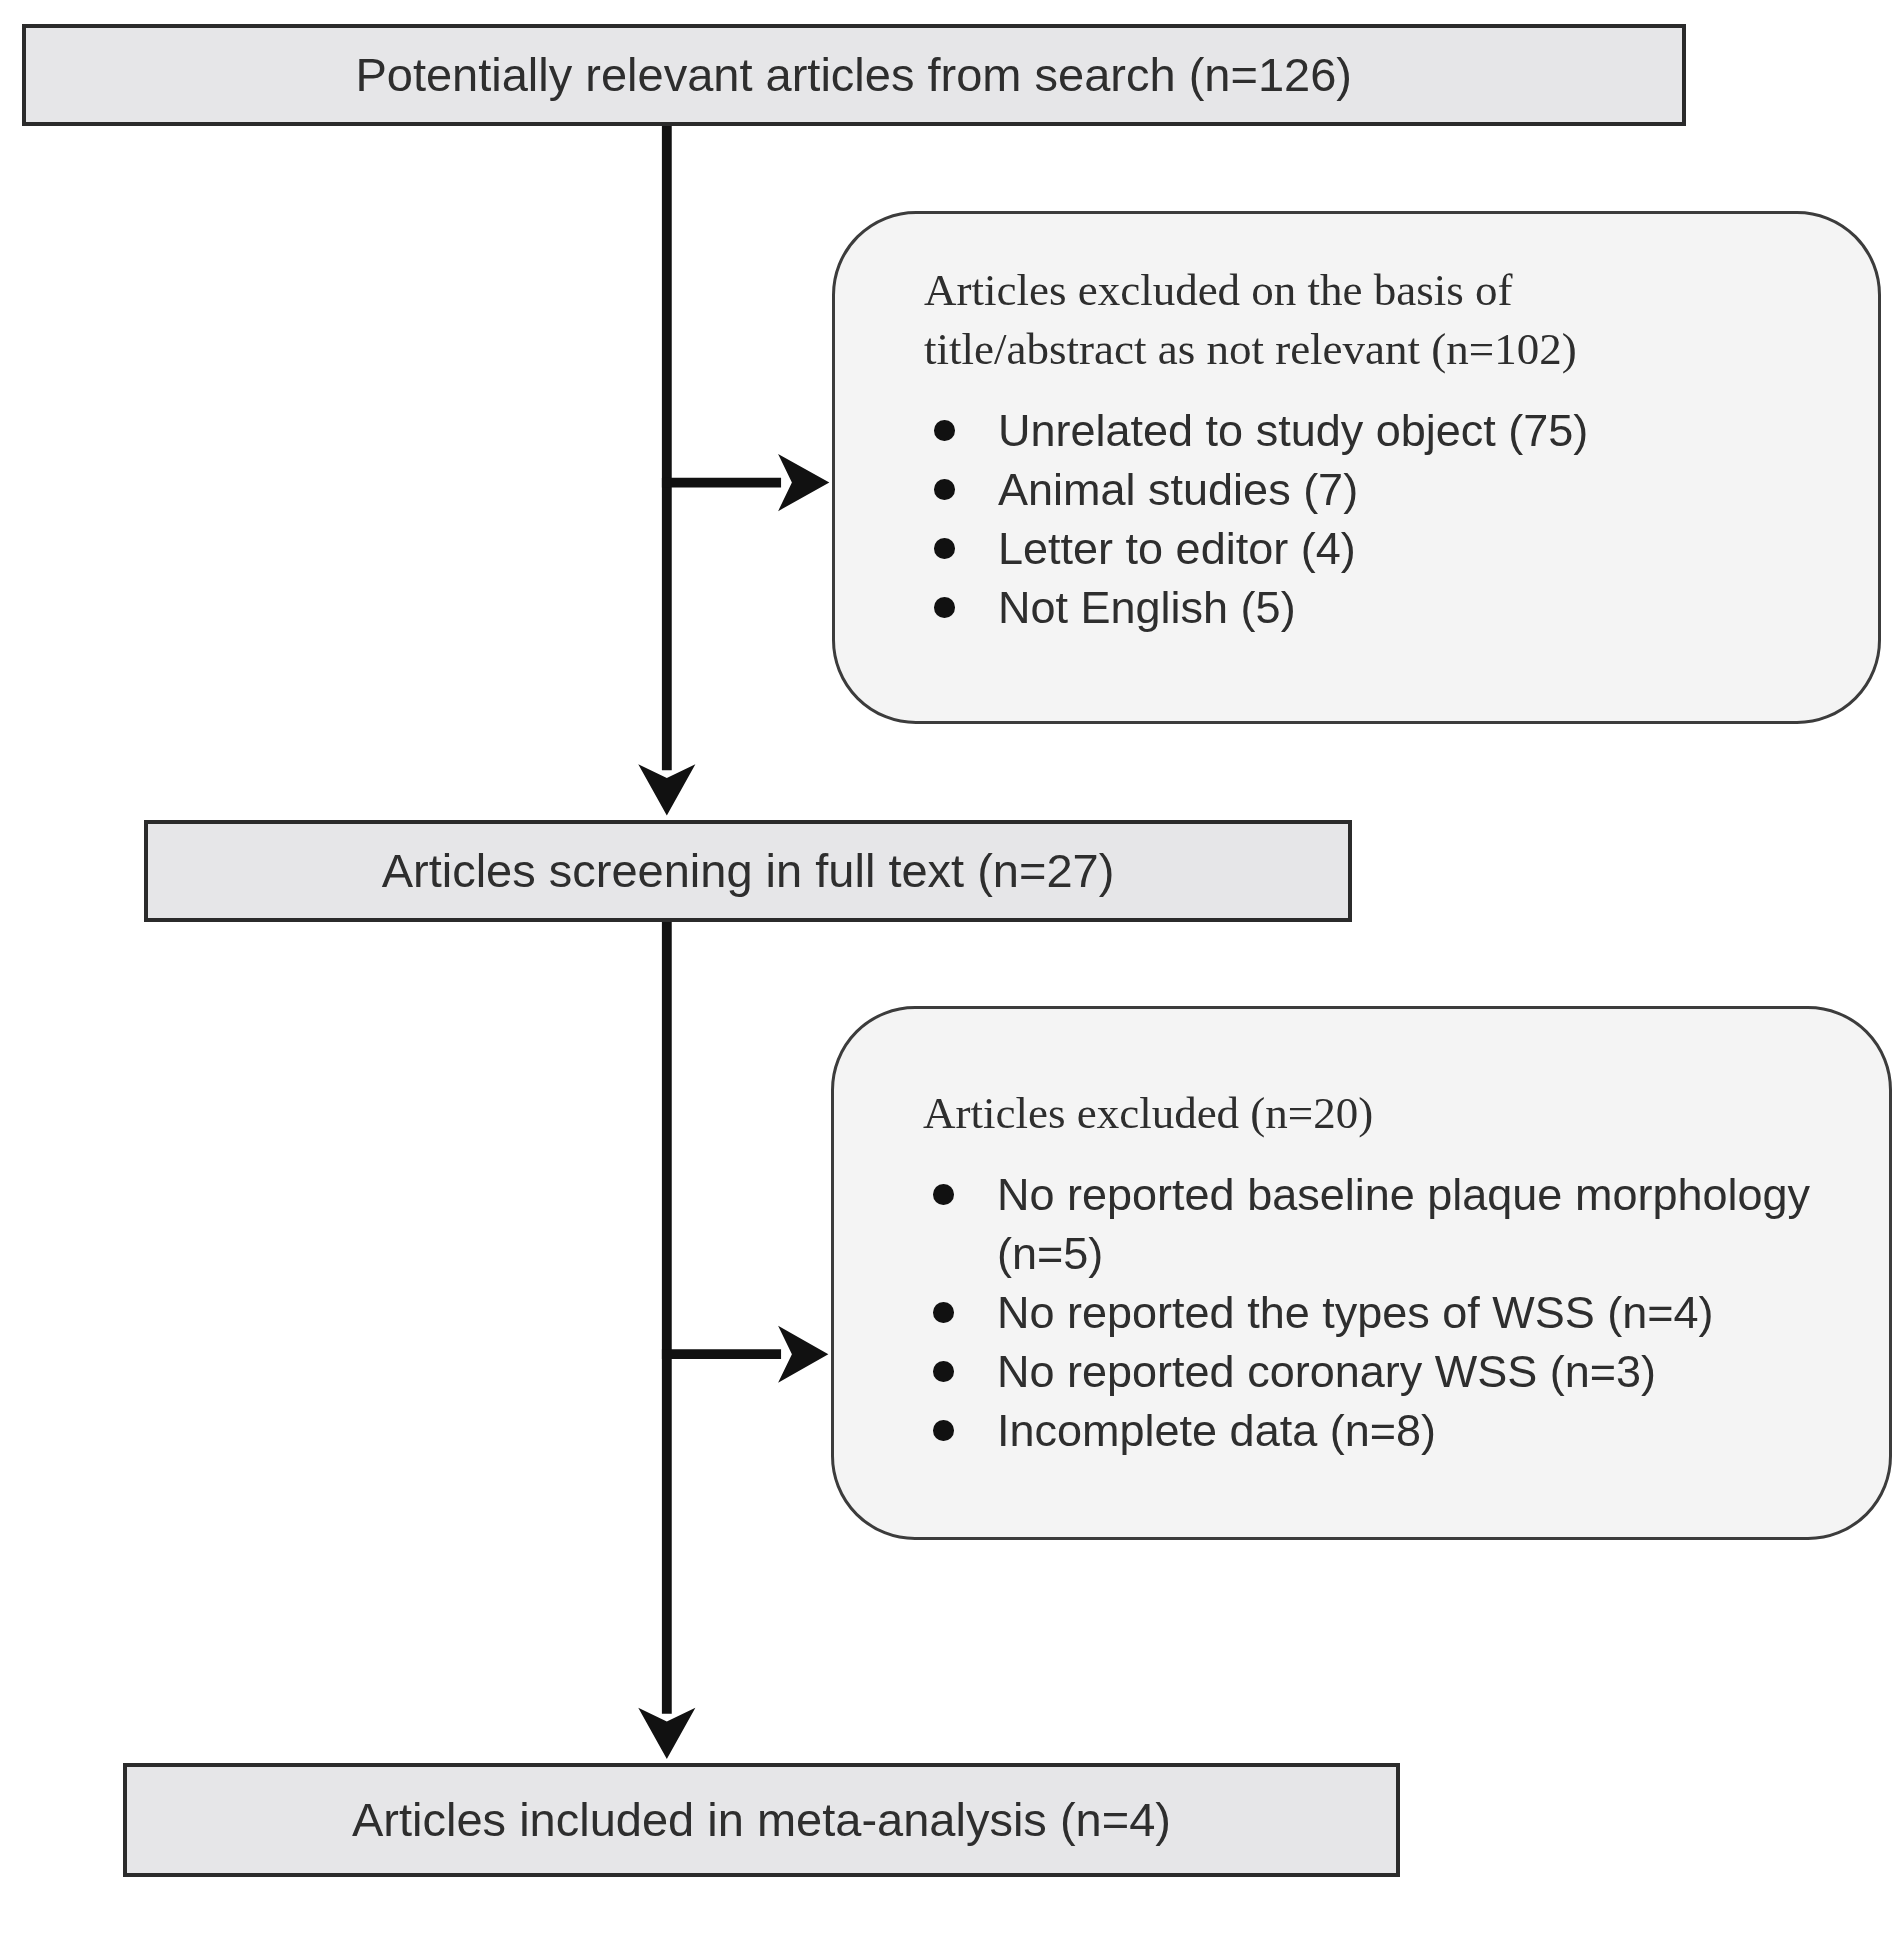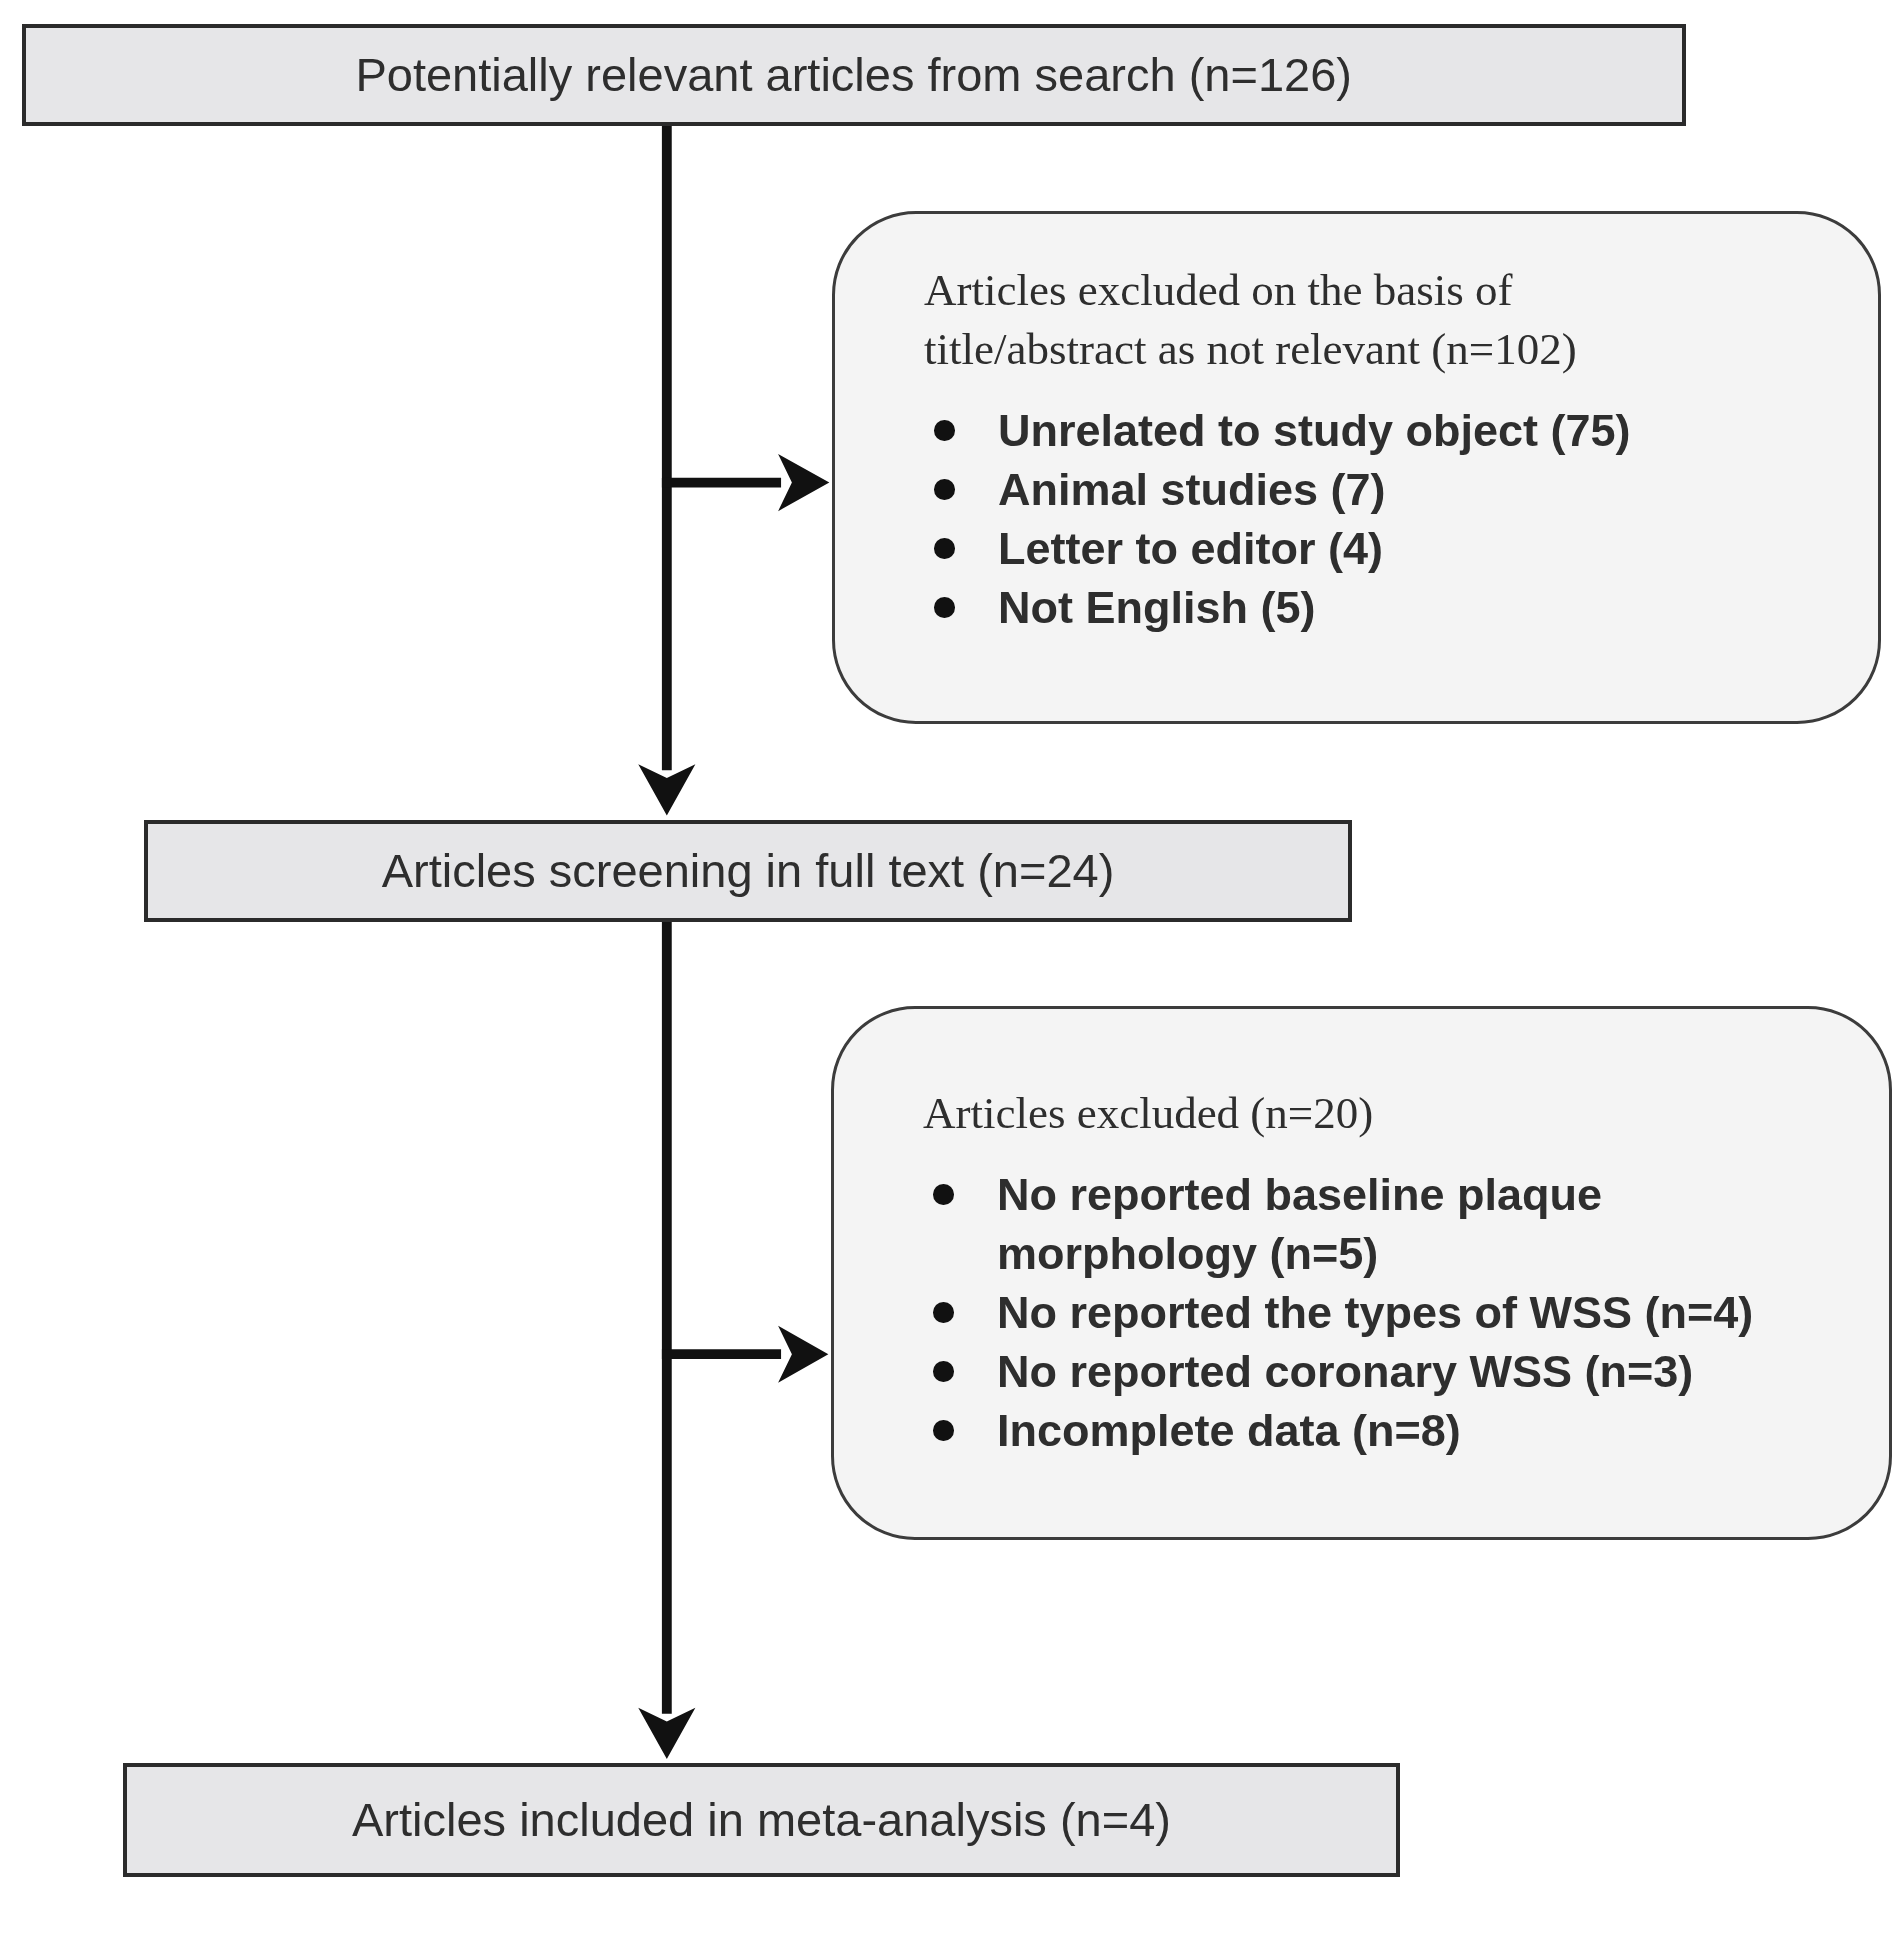--- a/index.html
+++ b/index.html
@@ -57,21 +57,20 @@
   .rb-title { line-height: 59px; font-family: Liberation Serif, serif; }
   .rb-title div { line-height: 59px; }
   .rb-list {
     list-style: none;
     margin-top: 21.7px;
   }
   .rb-list li {
     position: relative;
     padding-left: 74px;
     line-height: 59px;
-    font-weight: bold;
   }
   .rb-list li::before {
     content: "";
     position: absolute;
     left: 9.9px;
     top: 19.7px;
     width: 20.7px;
     height: 20.7px;
     border-radius: 50%;
     background: var(--arrow);
@@ -116,21 +115,21 @@
       </div>
     <ul class="rb-list">
         <li>Unrelated to study object (75)</li>
         <li>Animal studies (7)</li>
         <li>Letter to editor (4)</li>
         <li>Not English (5)</li>
       </ul>
   </div>
 
   <div class="rect-box box-screening">
-    <span>Articles screening in full text (n=24)</span>
+    <span>Articles screening in full text (n=27)</span>
   </div>
 
   <div class="round-box box-exclusion-2">
     <div class="rb-title">Articles excluded (n=20)</div>
     <ul class="rb-list">
         <li>No reported baseline plaque morphology (n=5)</li>
         <li>No reported the types of WSS (n=4)</li>
         <li>No reported coronary WSS (n=3)</li>
         <li>Incomplete data (n=8)</li>
       </ul>

